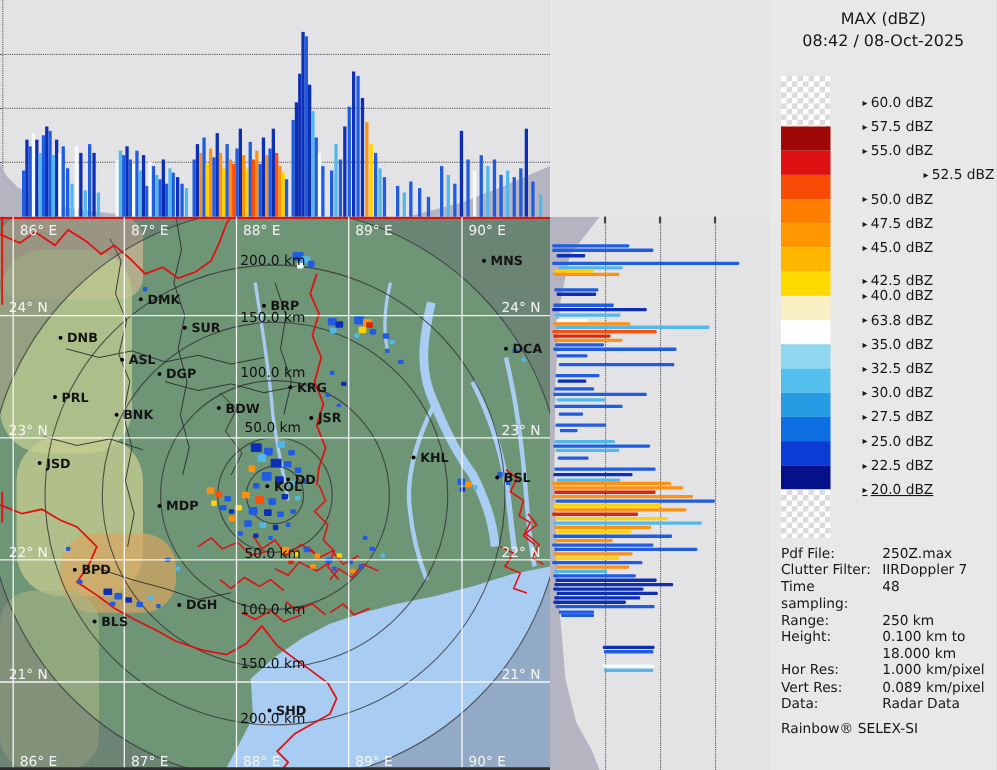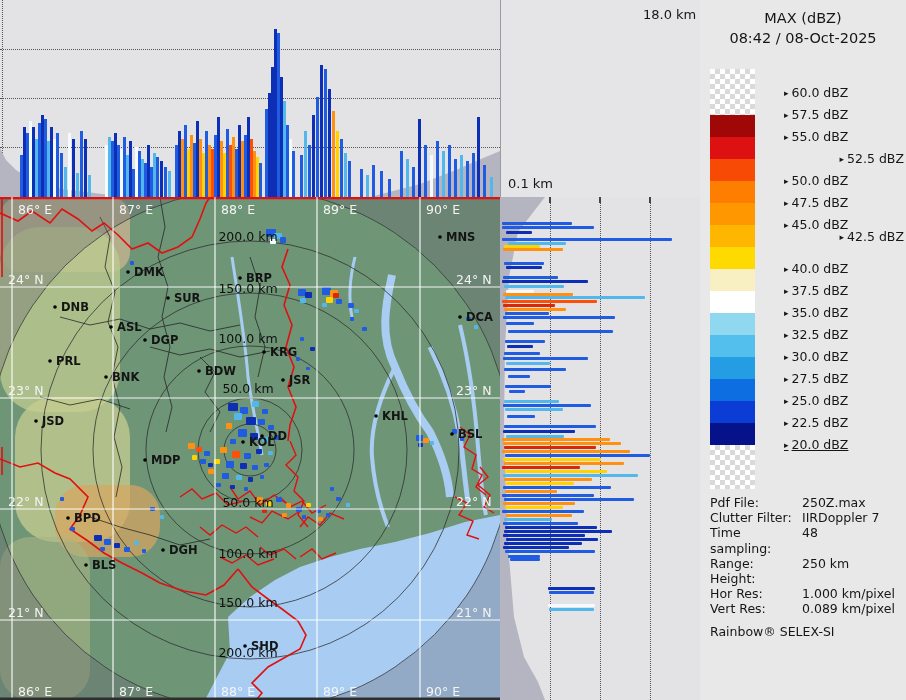--- a/index.html
+++ b/index.html
@@ -163,24 +163,20 @@
         <div class="bar" style="left: 454px; height: 38px; background: rgb(31, 92, 226);"></div>
         <div class="bar" style="left: 460px; height: 42px; background: rgb(82, 184, 236);"></div>
         <div class="bar" style="left: 466px; height: 36px; background: rgb(31, 92, 226);"></div>
         <div class="bar" style="left: 472px; height: 44px; background: rgb(31, 92, 226);"></div>
         <div class="bar" style="left: 477px; height: 80px; background: rgb(13, 47, 182);"></div>
         <div class="bar" style="left: 483px; height: 32px; background: rgb(31, 92, 226);"></div>
         <div class="bar" style="left: 490px; height: 20px; background: rgb(82, 184, 236);"></div>
       </div>
   </div>
 
-  <div id="gap-strip" class="abs">
-    <div class="km-label" style="left:142px;top:7px">18.0 km</div>
-    <div class="km-label" style="left:7px;top:176px">0.1 km</div>
-  </div>
 
   <div id="side-panel" class="abs">
     <div id="side-grid">
         <div class="vgrid" style="left: 50px;"></div>
         <div class="tick" style="left: 49px;"></div>
         <div class="vgrid" style="left: 100px;"></div>
         <div class="tick" style="left: 99px;"></div>
         <div class="vgrid" style="left: 150px;"></div>
         <div class="tick" style="left: 149px;"></div>
       </div>
@@ -543,23 +539,23 @@
         <div class="seg checker" style="height: 44px;"></div>
       </div>
     <div id="scale-labels">
         <div class="scale-label" style="top: 85px;"><span class="arr">▸</span><span>60.0 dBZ</span></div>
         <div class="scale-label" style="top: 107px;"><span class="arr">▸</span><span>57.5 dBZ</span></div>
         <div class="scale-label" style="top: 129px;"><span class="arr">▸</span><span>55.0 dBZ</span></div>
         <div class="scale-label" style="top: 151px; text-align: right;"><span class="arr">▸</span><span>52.5 dBZ</span></div>
         <div class="scale-label" style="top: 173px;"><span class="arr">▸</span><span>50.0 dBZ</span></div>
         <div class="scale-label" style="top: 195px;"><span class="arr">▸</span><span>47.5 dBZ</span></div>
         <div class="scale-label" style="top: 217px;"><span class="arr">▸</span><span>45.0 dBZ</span></div>
-        <div class="scale-label" style="top: 229px; text-align: right;"><span class="arr">▸</span><span>42.5 dBZ</span></div>
+        <div class="scale-label" style="top: 247px;"><span class="arr">▸</span><span>42.5 dBZ</span></div>
         <div class="scale-label" style="top: 261px;"><span class="arr">▸</span><span>40.0 dBZ</span></div>
-        <div class="scale-label" style="top: 283px;"><span class="arr">▸</span><span>37.5 dBZ</span></div>
+        <div class="scale-label" style="top: 283px;"><span class="arr">▸</span><span>63.8 dBZ</span></div>
         <div class="scale-label" style="top: 305px;"><span class="arr">▸</span><span>35.0 dBZ</span></div>
         <div class="scale-label" style="top: 327px;"><span class="arr">▸</span><span>32.5 dBZ</span></div>
         <div class="scale-label" style="top: 349px;"><span class="arr">▸</span><span>30.0 dBZ</span></div>
         <div class="scale-label" style="top: 371px;"><span class="arr">▸</span><span>27.5 dBZ</span></div>
         <div class="scale-label" style="top: 393px;"><span class="arr">▸</span><span>25.0 dBZ</span></div>
         <div class="scale-label" style="top: 415px;"><span class="arr">▸</span><span>22.5 dBZ</span></div>
         <div class="scale-label" style="top: 437px; text-decoration: underline;"><span class="arr">▸</span><span>20.0 dBZ</span></div>
       </div>
     <div id="meta">
         <div class="mrow">
@@ -573,26 +569,31 @@
         <div class="mrow">
           <div class="mlabel">Time sampling:</div>
           <div class="mvalue">48</div>
         </div>
         <div class="mrow">
           <div class="mlabel">Range:</div>
           <div class="mvalue">250 km</div>
         </div>
         <div class="mrow">
           <div class="mlabel">Height:</div>
+          <div class="mvalue">0.100 km to 18.000 km</div>
         </div>
         <div class="mrow">
           <div class="mlabel">Hor Res:</div>
           <div class="mvalue">1.000 km/pixel</div>
         </div>
         <div class="mrow">
           <div class="mlabel">Vert Res:</div>
           <div class="mvalue">0.089 km/pixel</div>
         </div>
+        <div class="mrow">
+          <div class="mlabel">Data:</div>
+          <div class="mvalue">Radar Data</div>
+        </div>
         <div id="brand">Rainbow® SELEX-SI</div>
       </div>
   </div>
 
 </div>
 
 </body></html>

